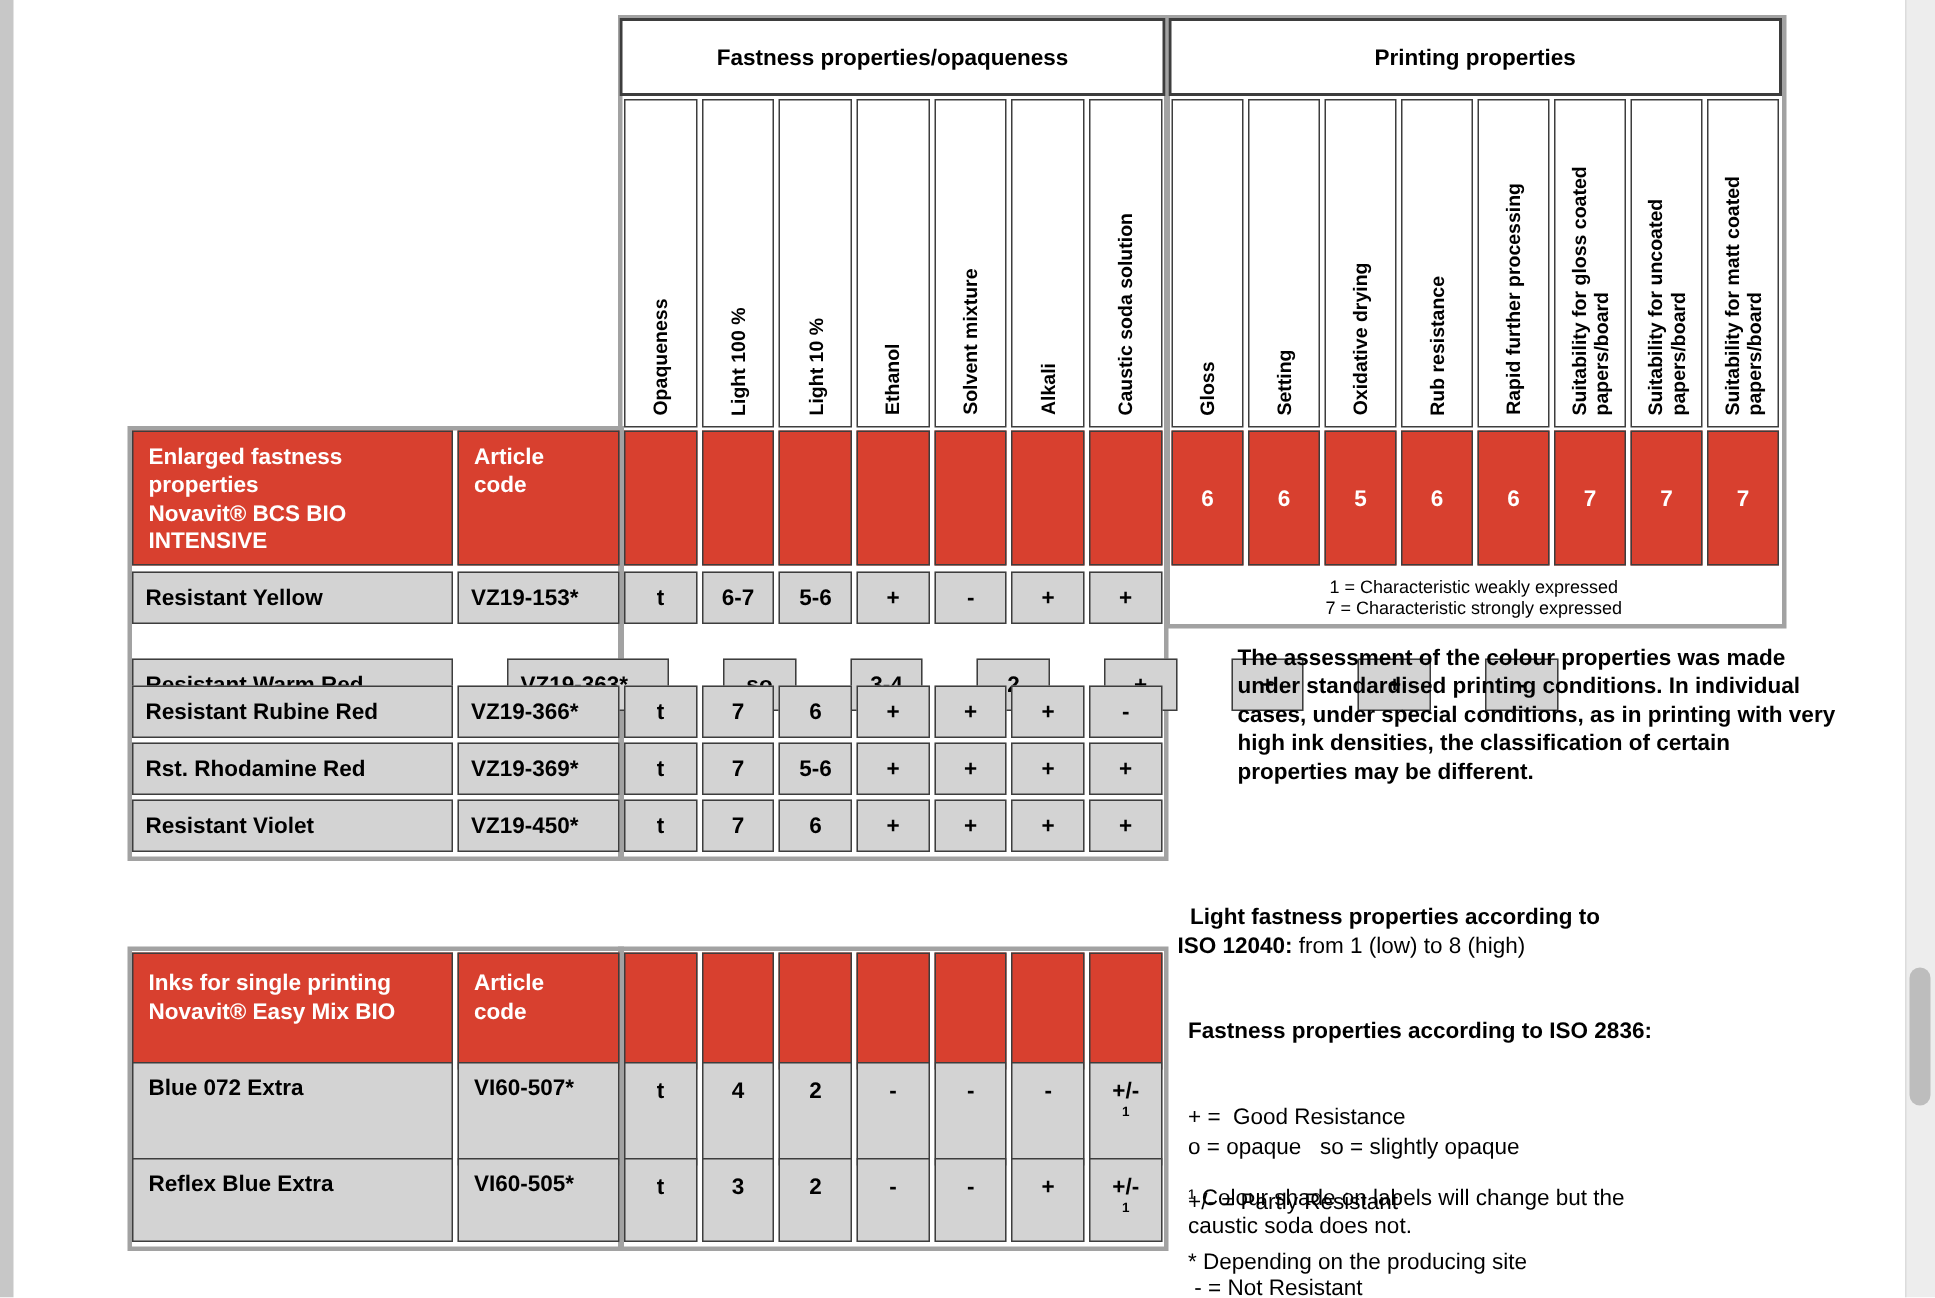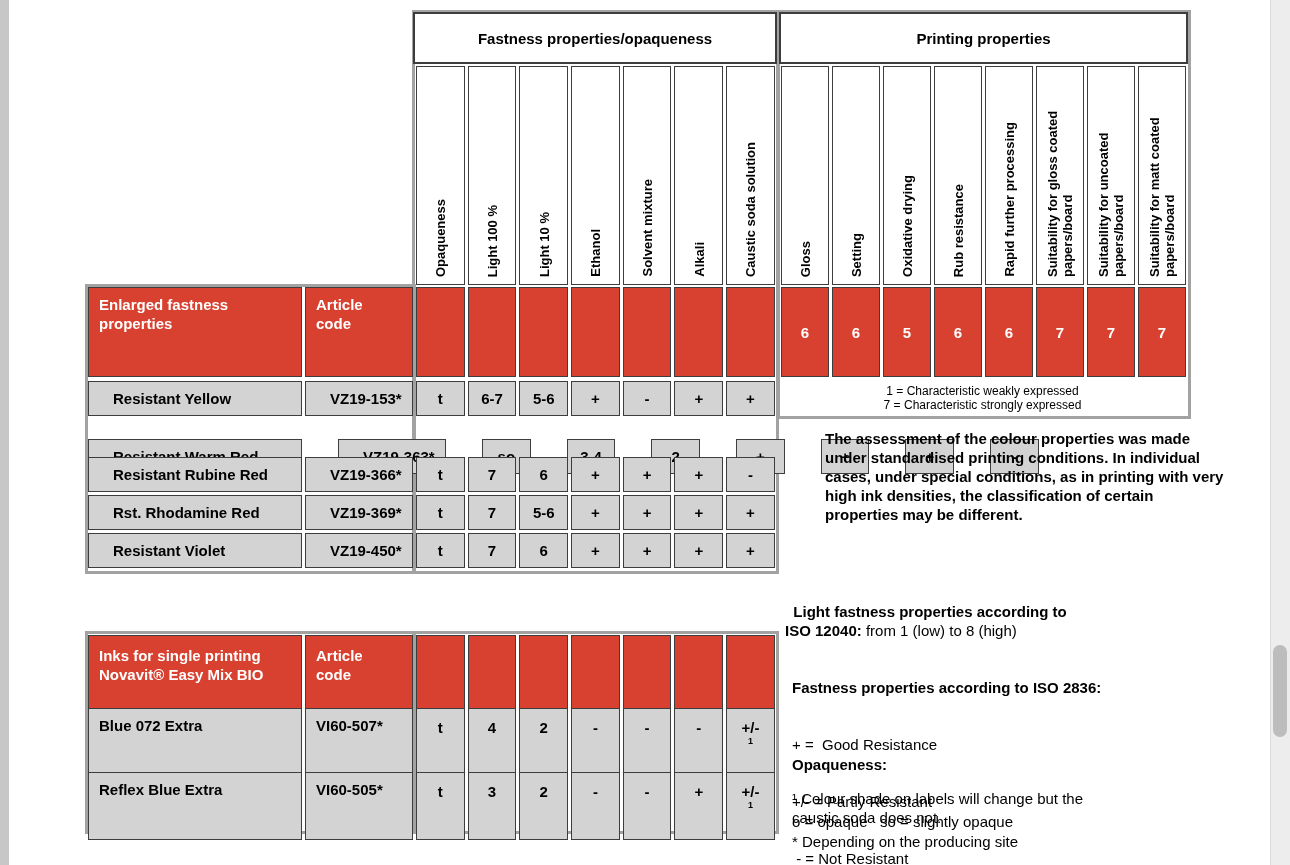--- a/index.html
+++ b/index.html
@@ -18,21 +18,21 @@
     font-weight:bold; font-size:15px;
   }
   .frow { position:absolute; display:flex; gap:3px; }
   .cell { border:1px solid #3d3d3d; font-weight:bold; font-size:15px; flex:0 0 auto; }
   .gray { background:#d3d3d3; }
   .red  { background:#d8402f; color:#fff; }
   .c-name { width:214px; }
   .c-code { width:108px; }
   .c-val  { width:48.7px; }
   .c-pval { width:48px; }
-  .lcell { display:flex; align-items:center; padding-left:24px; }
+  .lcell { display:flex; align-items:center; padding-left:8px; }
   .tcell { display:flex; flex-direction:column; align-items:flex-start; padding:8px 8px 0 10px; line-height:1.25; }
   .ccell { display:flex; align-items:center; justify-content:center; }
   .tccell { display:flex; flex-direction:column; align-items:center; padding-top:10px; line-height:1.15; }
   .sup { font-size:9px; line-height:10px; font-weight:bold; }
   .vrow { position:absolute; display:flex; gap:3px; }
   .vcell { position:relative; background:#fff; border:1px solid #3d3d3d; height:219px; flex:0 0 auto; }
   .vcell > span {
     position:absolute; bottom:7px; left:50%;
     transform:translateX(-50%) rotate(180deg);
     writing-mode:vertical-rl;
@@ -108,20 +108,21 @@
       <span>Suitability for uncoated papers/board</span>
     </div>
   <div class="vcell w-p">
       <span>Suitability for matt coated papers/board</span>
     </div>
 </div>
 
 <div class="frow" style="left:88px; top:287px; height:90px;">
   <div class="cell red c-name tcell">
     <span class="block-line">Enlarged fastness properties</span>
+    <span class="block-line">Novavit® BCS BIO INTENSIVE</span>
   </div>
   <div class="cell red c-code tcell" style="padding-right:30px;">Article code</div>
   <div class="cell red c-val"></div>
   <div class="cell red c-val"></div>
   <div class="cell red c-val"></div>
   <div class="cell red c-val"></div>
   <div class="cell red c-val"></div>
   <div class="cell red c-val"></div>
   <div class="cell red c-val"></div>
 </div>
@@ -237,21 +238,21 @@
     </div>
   <div class="cell gray c-val tccell">
       <span>-</span>
     </div>
   <div class="cell gray c-val tccell">
     <span>+/-</span>
     <span class="sup">1</span>
   </div>
 </div>
 
-<div class="frow" style="left:88px; top:772px; height:68px;">
+<div class="frow" style="left:88px; top:772px; height:56px;">
   <div class="cell gray c-name tcell">Reflex Blue Extra</div>
   <div class="cell gray c-code tcell">VI60-505*</div>
   <div class="cell gray c-val tccell">
       <span>t</span>
     </div>
   <div class="cell gray c-val tccell">
       <span>3</span>
     </div>
   <div class="cell gray c-val tccell">
       <span>2</span>
@@ -278,21 +279,20 @@
 </div>
 
 <div class="rt" style="left:792px; top:640px; width:400px;">
   <div class="bold">Fastness properties according to ISO 2836:</div>
   <div>+ =  Good Resistance</div>
   <div>+/- = Partly Resistant</div>
   <div> - = Not Resistant</div>
 </div>
 
 <div class="rt" style="left:792px; top:717px; width:400px;">
-  <div class="bold">Opaqueness:</div>
   <div>o = opaque   so = slightly opaque</div>
   
 </div>
 
 <div class="rt" style="left:792px; top:789px; width:335px;">¹ Colour shade on labels will change but the caustic soda does not.</div>
 
 <div class="rt" style="left:792px; top:832px; width:335px;">* Depending on the producing site</div>
 
 <div class="left-strip"></div>
 <div class="scroll-track"></div>

